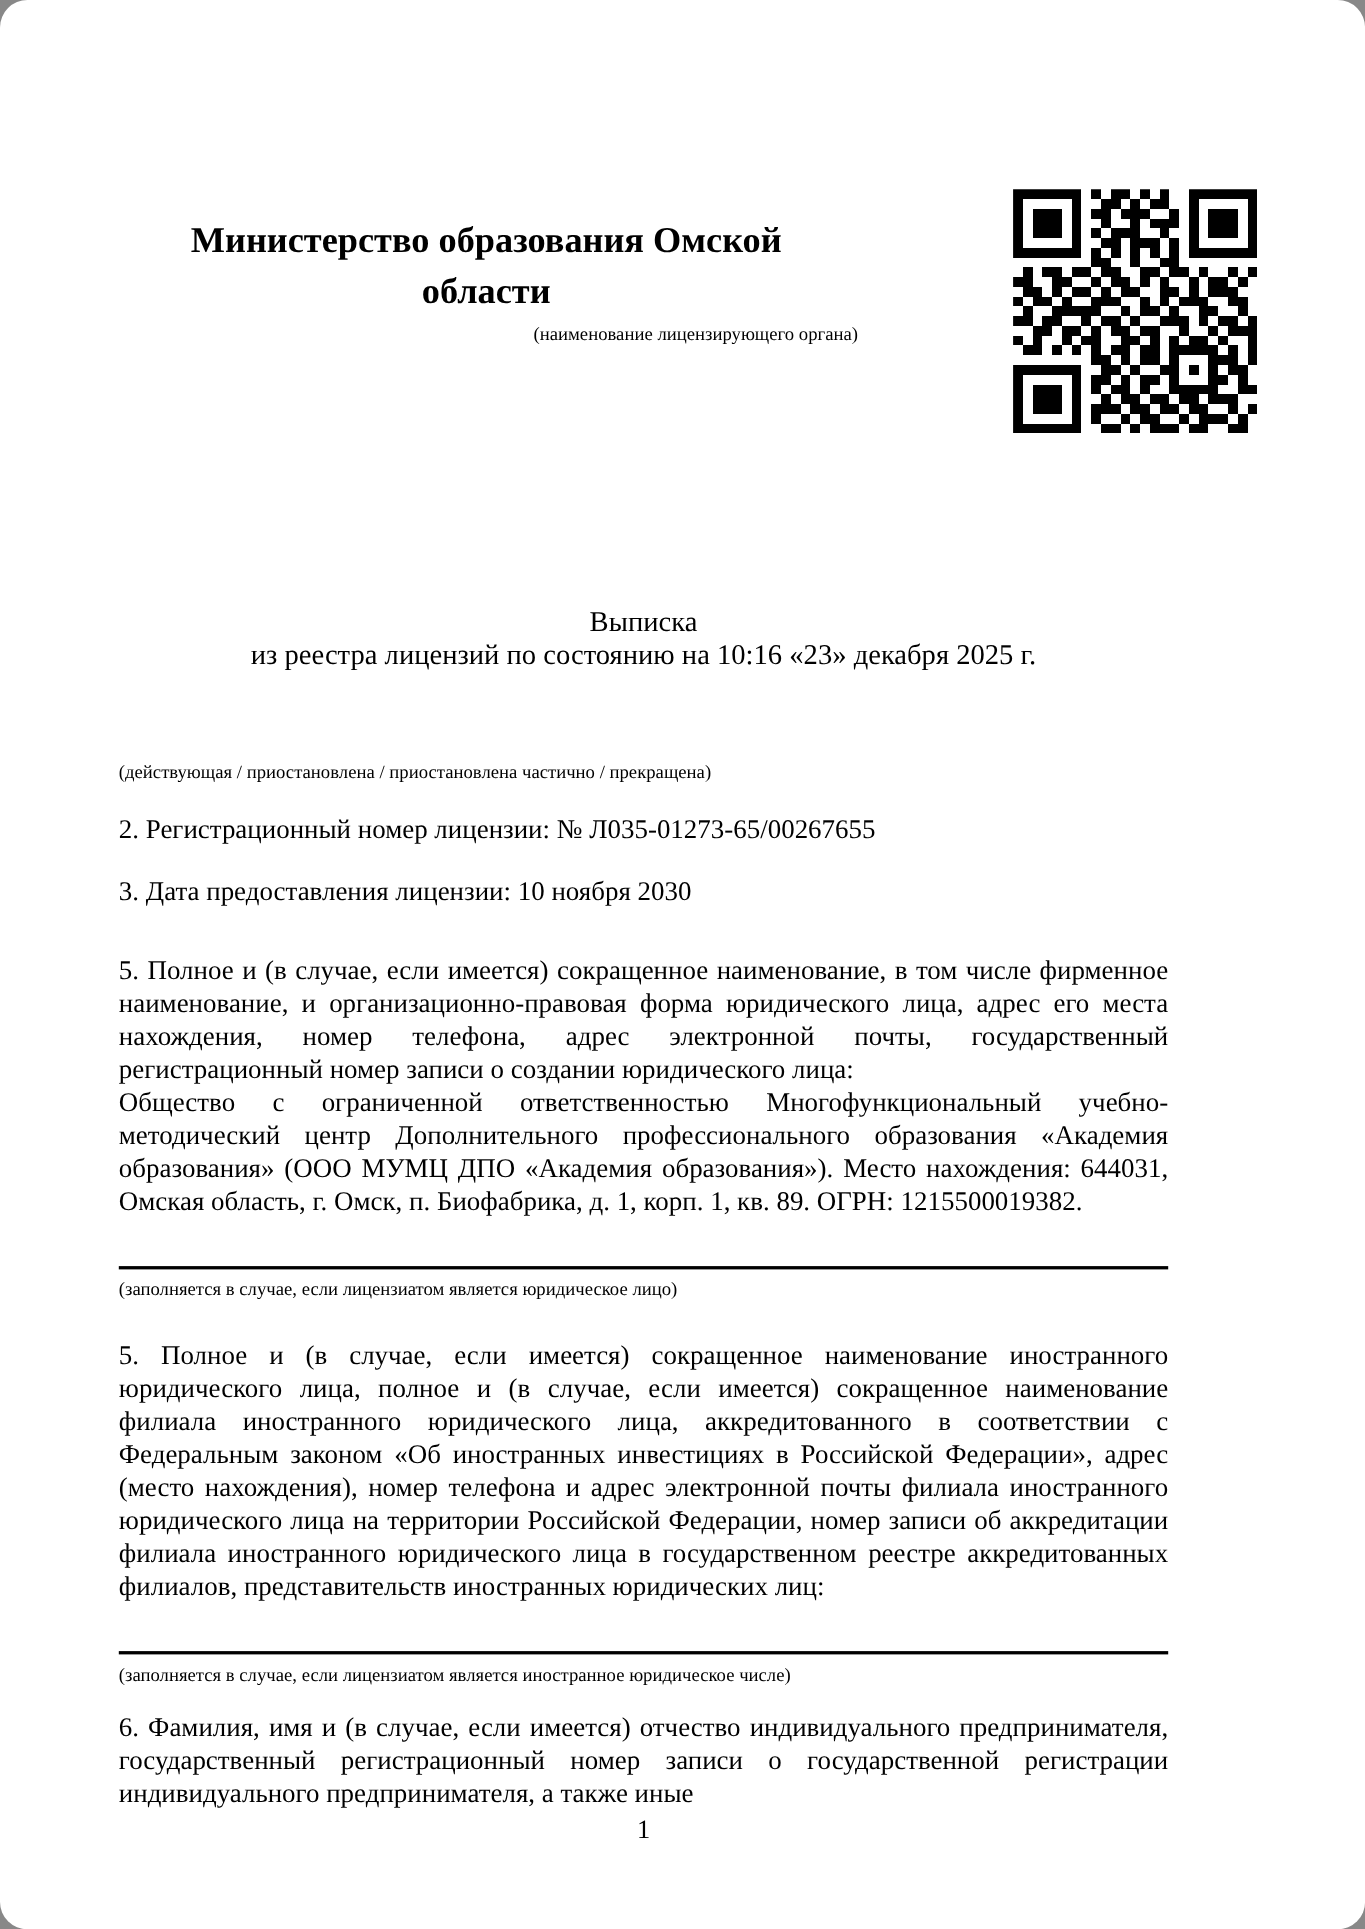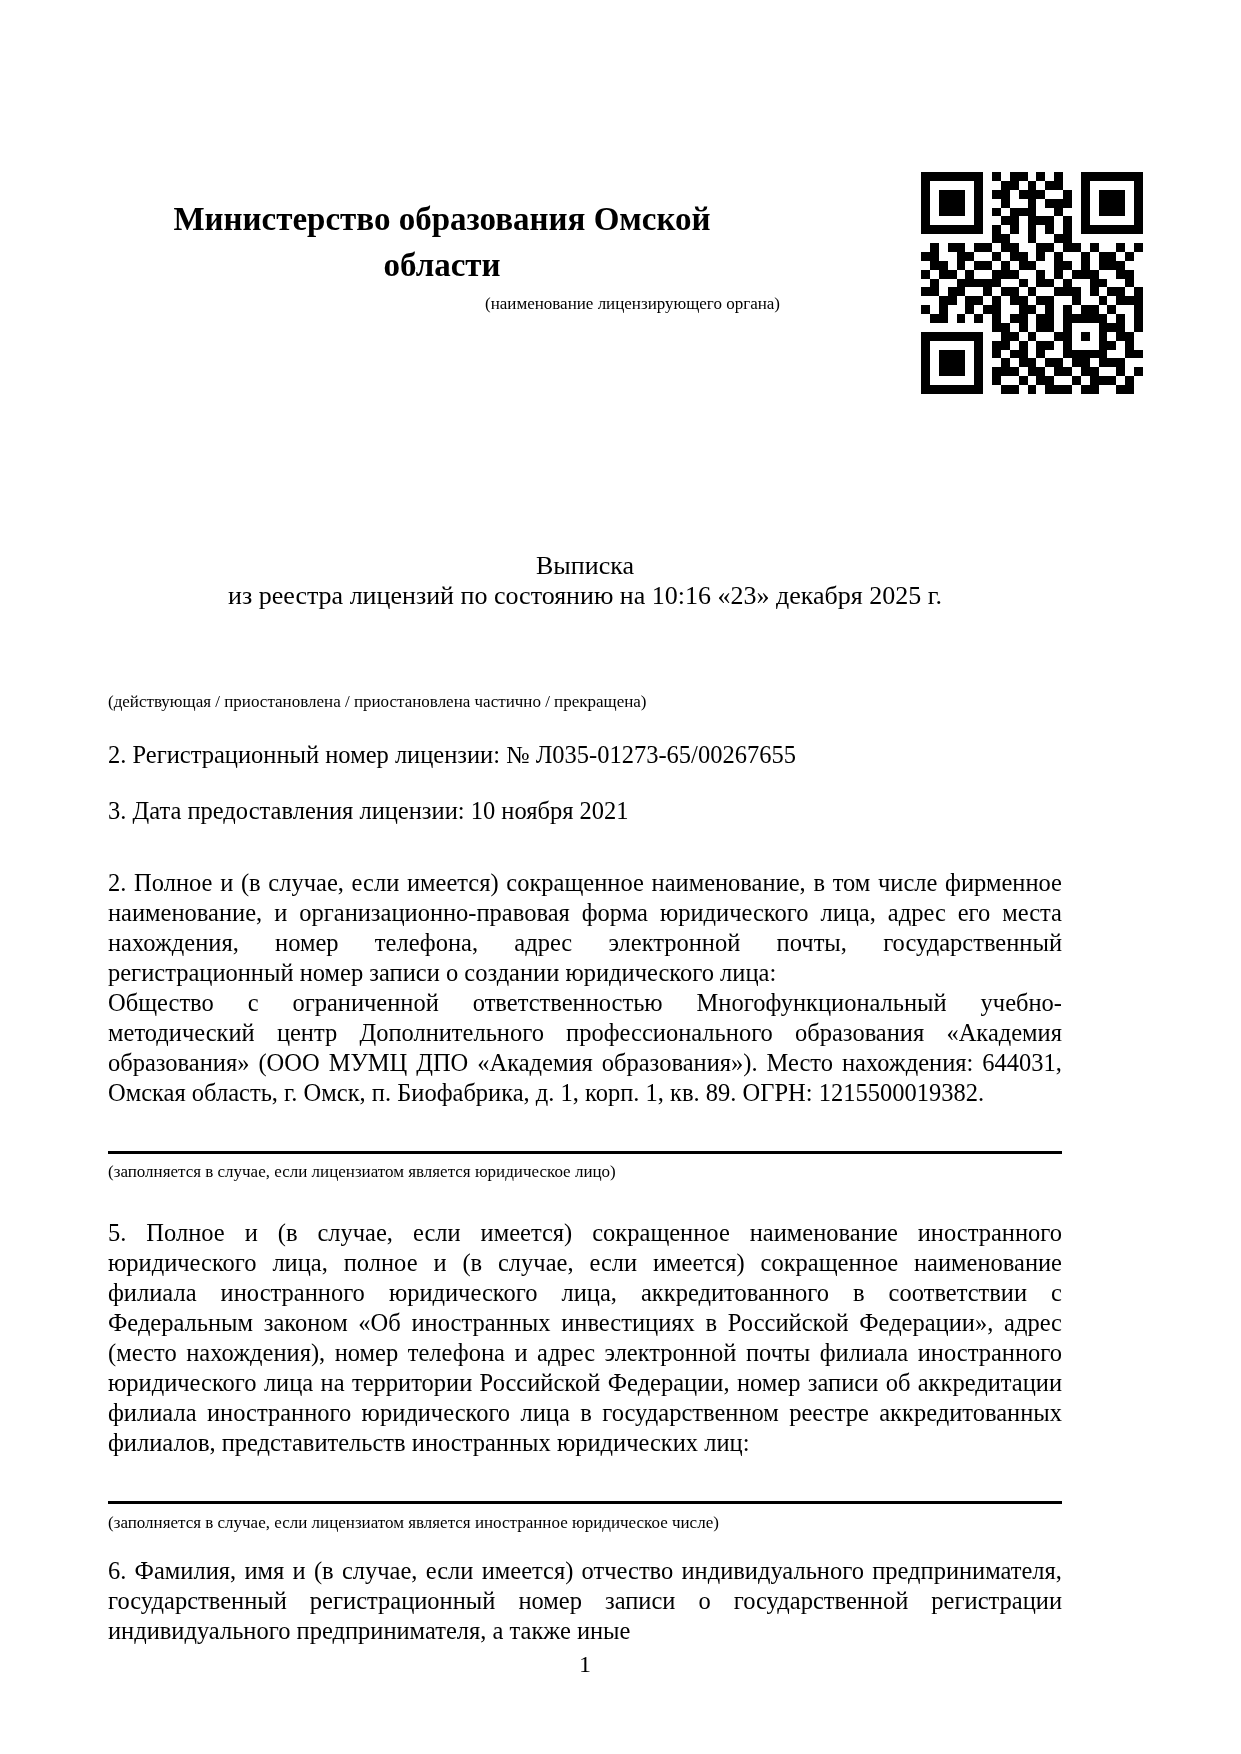--- a/index.html
+++ b/index.html
@@ -9,20 +9,21 @@
   }
   .page {
     position: relative;
     width: 1241px;
     height: 1754px;
     margin: 0 auto;
     background: #ffffff;
     color: #000000;
     font-family: "Liberation Serif", "DejaVu Serif", serif;
     overflow: hidden;
+    border-radius: 25px;
   }
   .abs { position: absolute; }
 
   
   .authority-name {
     left: 104px; top: 196px; width: 676px;
     text-align: center;
     font-weight: bold;
     font-size: 33px;
     line-height: 46px;
@@ -458,24 +459,24 @@
 
   <div class="abs subject">
     <div>Выписка</div>
     <div>из реестра лицензий по состоянию на 10:16 «23» декабря 2025 г.</div>
   </div>
 
   <div class="abs note note-status">(действующая / приостановлена / приостановлена частично / прекращена)</div>
 
   <div class="abs item item-reg">2. Регистрационный номер лицензии: № Л035-01273-65/00267655</div>
 
-  <div class="abs item item-date">3. Дата предоставления лицензии: 10 ноября 2021</div>
+  <div class="abs item item-date">3. Дата предоставления лицензии: 10 ноября 2030</div>
 
   <div class="abs para para-legal">
-    <p>2. Полное и (в случае, если имеется) сокращенное наименование, в том числе фирменное наименование, и организационно-правовая форма юридического лица, адрес его места нахождения, номер телефона, адрес электронной почты, государственный регистрационный номер записи о создании юридического лица:</p>
+    <p>5. Полное и (в случае, если имеется) сокращенное наименование, в том числе фирменное наименование, и организационно-правовая форма юридического лица, адрес его места нахождения, номер телефона, адрес электронной почты, государственный регистрационный номер записи о создании юридического лица:</p>
     <p>Общество с ограниченной ответственностью Многофункциональный учебно-методический центр Дополнительного профессионального образования «Академия образования» (ООО МУМЦ ДПО «Академия образования»). Место нахождения: 644031, Омская область, г. Омск, п. Биофабрика, д. 1, корп. 1, кв. 89. ОГРН: 1215500019382.</p>
   </div>
   <div class="abs rule rule-legal"></div>
   <div class="abs note note-legal">(заполняется в случае, если лицензиатом является юридическое лицо)</div>
 
   <div class="abs para para-foreign">
     <p>5. Полное и (в случае, если имеется) сокращенное наименование иностранного юридического лица, полное и (в случае, если имеется) сокращенное наименование филиала иностранного юридического лица, аккредитованного в соответствии с Федеральным законом «Об иностранных инвестициях в Российской Федерации», адрес (место нахождения), номер телефона и адрес электронной почты филиала иностранного юридического лица на территории Российской Федерации, номер записи об аккредитации филиала иностранного юридического лица в государственном реестре аккредитованных филиалов, представительств иностранных юридических лиц:</p>
   </div>
   <div class="abs rule rule-foreign"></div>
   <div class="abs note note-foreign">(заполняется в случае, если лицензиатом является иностранное юридическое числе)</div>

